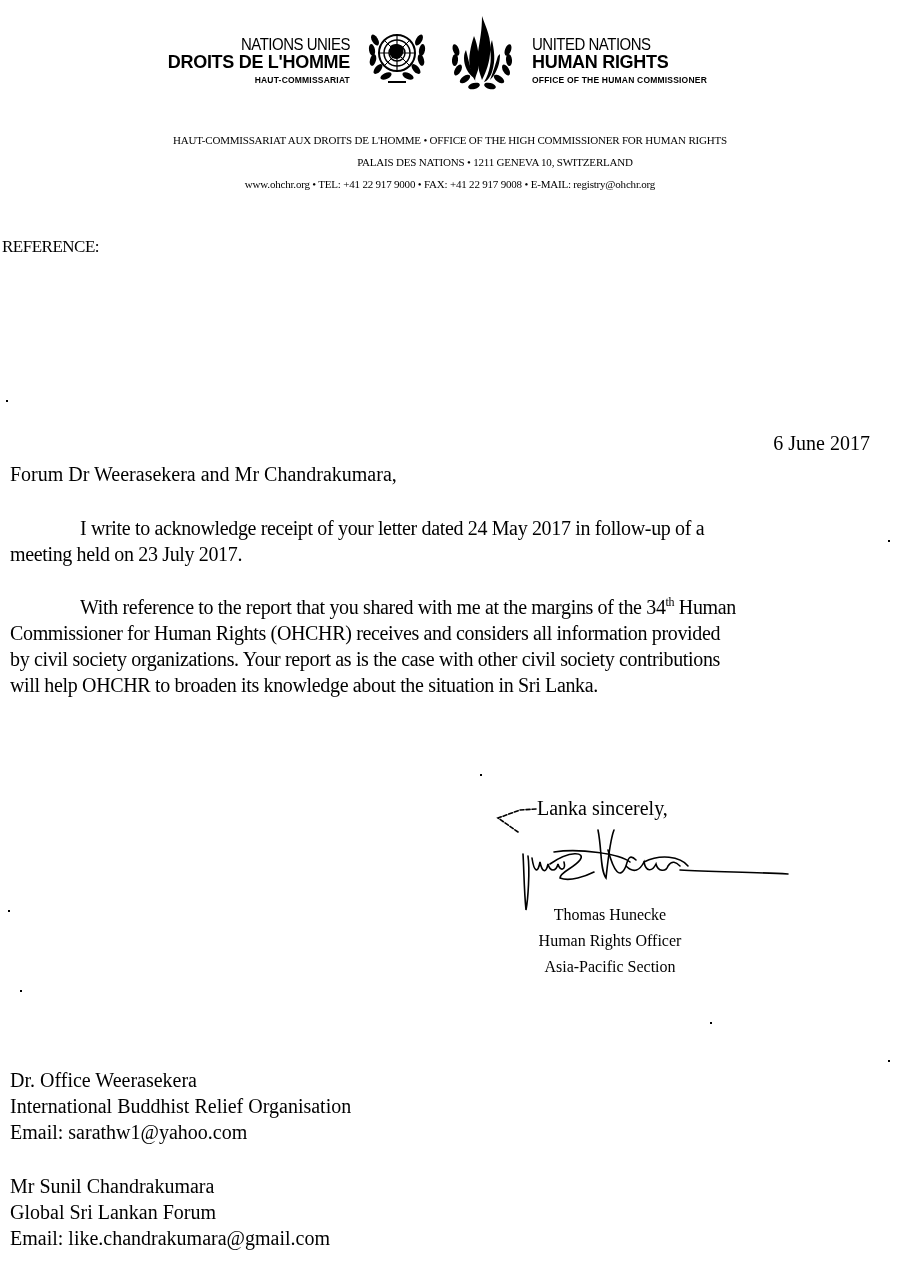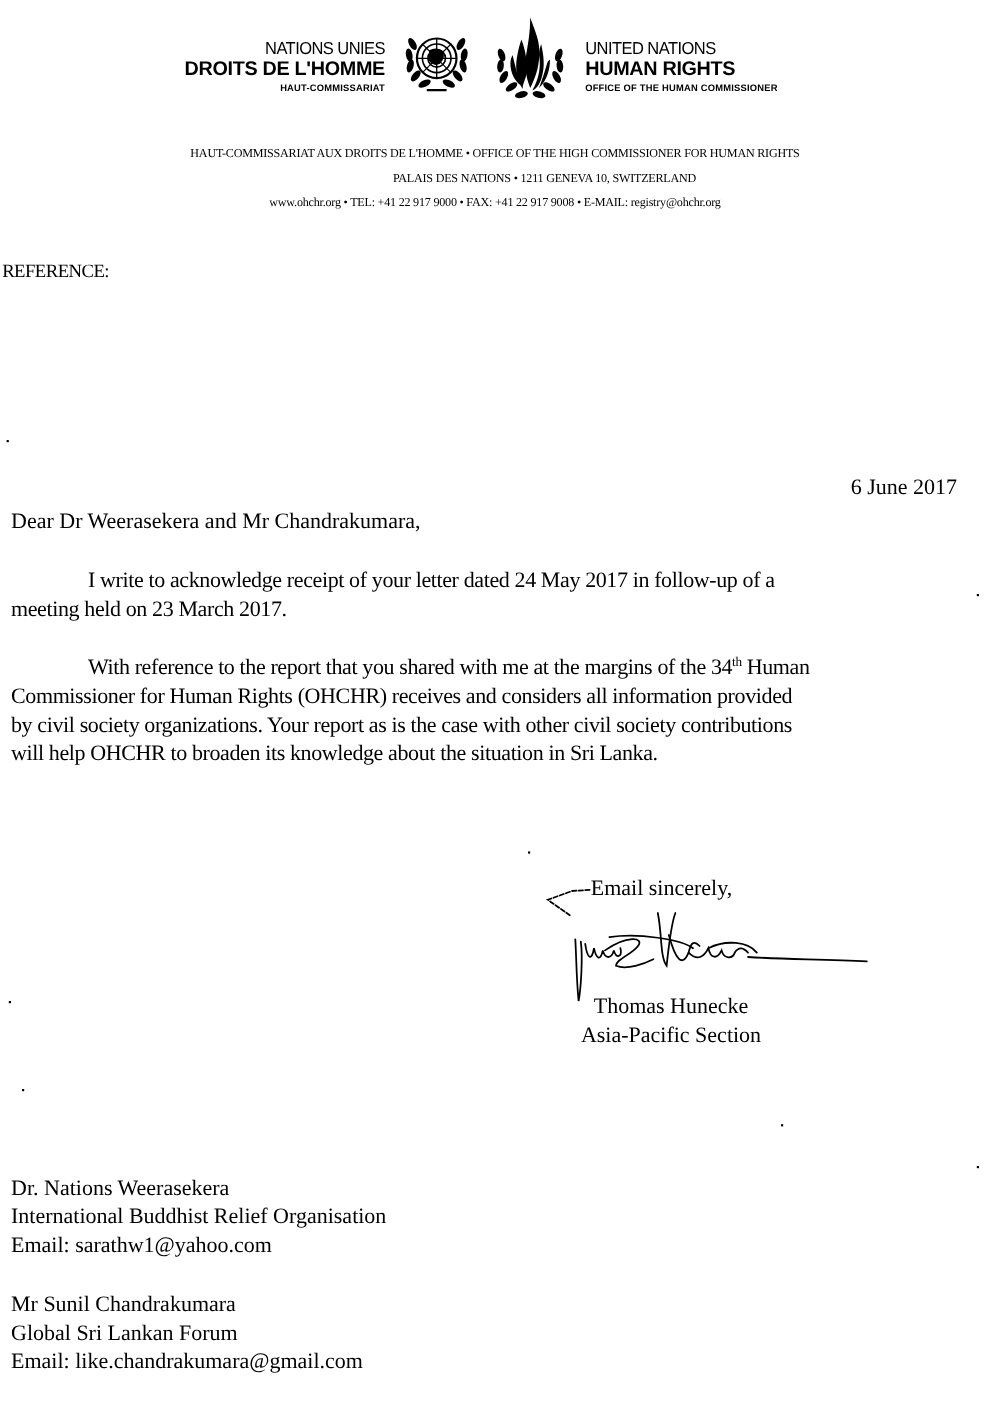--- a/index.html
+++ b/index.html
@@ -111,21 +111,21 @@
       position: absolute;
       left: 490px;
       top: 800px;
     }
     .signer {
       position: absolute;
       left: 490px;
       top: 902px;
       width: 240px;
       text-align: center;
-      font-size: 20px;
+      font-size: 16px;
       line-height: 26px;
     }
     .signer span { display: block; }
 
     .recipient {
       position: absolute;
       left: 10px;
       font-size: 20px;
       line-height: 26px;
     }
@@ -206,60 +206,61 @@
 </div>
 
 <div class="addr" style="top:134px;">HAUT-COMMISSARIAT AUX DROITS DE L'HOMME • OFFICE OF THE HIGH COMMISSIONER FOR HUMAN RIGHTS</div>
 <div class="addr" style="top:156px;margin-left:45px;">PALAIS DES NATIONS • 1211 GENEVA 10, SWITZERLAND</div>
 <div class="addr" style="top:178px;">www.ohchr.org • TEL:  +41 22 917 9000 • FAX:  +41 22 917 9008 • E-MAIL: registry@ohchr.org</div>
 
 <div class="reference">REFERENCE:</div>
 
 <div class="date">6 June 2017</div>
 
-<div class="salutation">Dear Dr Weerasekera and Mr Chandrakumara,</div>
+<div class="salutation">Forum Dr Weerasekera and Mr Chandrakumara,</div>
 
 <div class="para" style="top:515px;">
   <span class="line indent">I write to acknowledge receipt of your letter dated 24 May 2017 in follow-up of a</span>
-  <span class="line">meeting held on 23 March 2017.</span>
+  <span class="line">meeting held on 23 July 2017.</span>
 </div>
 
 <div class="para" style="top:594px;">
   <span class="line indent"><span>With reference to the report that you shared with me at the margins of the 34</span><sup>th</sup><span> Human</span></span>
   <span class="line">Commissioner for Human Rights (OHCHR) receives and considers all information provided</span>
   <span class="line">by civil society organizations. Your report as is the case with other civil society contributions</span>
   <span class="line">will help OHCHR to broaden its knowledge about the situation in Sri Lanka.</span>
 </div>
 
-<div class="closing">Email sincerely,</div>
+<div class="closing">Lanka sincerely,</div>
 
 <div class="signature">
   <svg width="300" height="120" viewBox="0 0 300 120">
     <g fill="none" stroke="#000" stroke-width="1.6" stroke-linecap="round">
       <path d="M46 9 L30 10 L8 18 L28 32" stroke-dasharray="4 2"></path>
       <path d="M33 54 C34 70 34 90 36 110 C38 100 40 70 38 56"></path>
       <path d="M42 58 C44 72 48 74 50 62 C52 72 56 74 58 64 C60 72 66 72 68 64 C70 72 76 70 74 62"></path>
       <path d="M60 64 C80 50 96 52 90 60 C84 68 70 72 70 78 C80 82 96 76 104 72"></path>
       <path d="M64 52 C90 48 130 54 140 62"></path>
       <path d="M108 30 C112 50 110 70 116 78 C118 60 120 40 124 30"></path>
       <path d="M118 50 C124 72 130 80 136 66 C138 58 140 54 146 60"></path>
       <path d="M136 66 C144 74 150 70 154 62 C156 72 162 72 166 64 C168 72 176 72 178 66 C182 60 186 62 190 66"></path>
       <path d="M154 62 C170 54 190 56 198 66"></path>
       <path d="M190 70 C220 72 260 72 298 74"></path>
     </g>
   </svg>
 </div>
 
 <div class="signer">
   <span>Thomas Hunecke</span>
+  <span>Human Rights Officer</span>
   <span>Asia-Pacific Section</span>
 </div>
 
 <div class="recipient" style="top:1067px;">
-  <span>Dr. Nations Weerasekera</span>
+  <span>Dr. Office Weerasekera</span>
   <span>International Buddhist Relief Organisation</span>
   <span>Email: sarathw1@yahoo.com</span>
 </div>
 
 <div class="recipient" style="top:1173px;">
   <span>Mr Sunil Chandrakumara</span>
   <span>Global Sri Lankan Forum</span>
   <span>Email: like.chandrakumara@gmail.com</span>
 </div>
 

